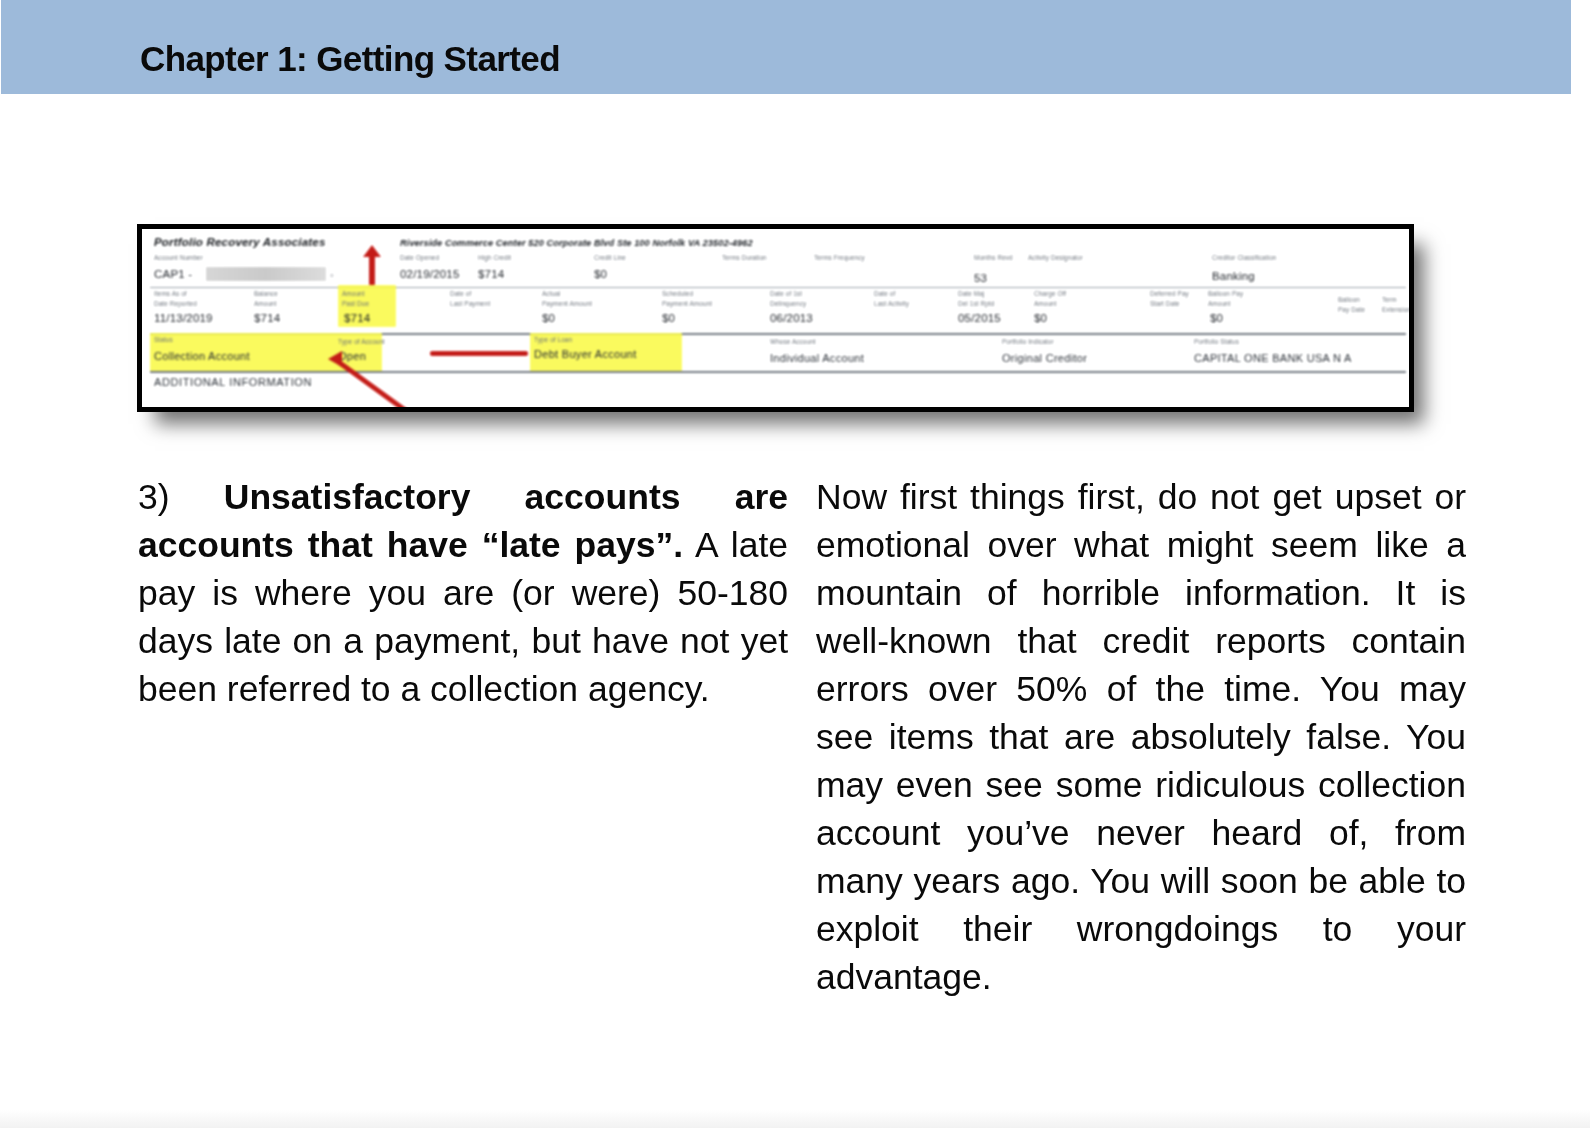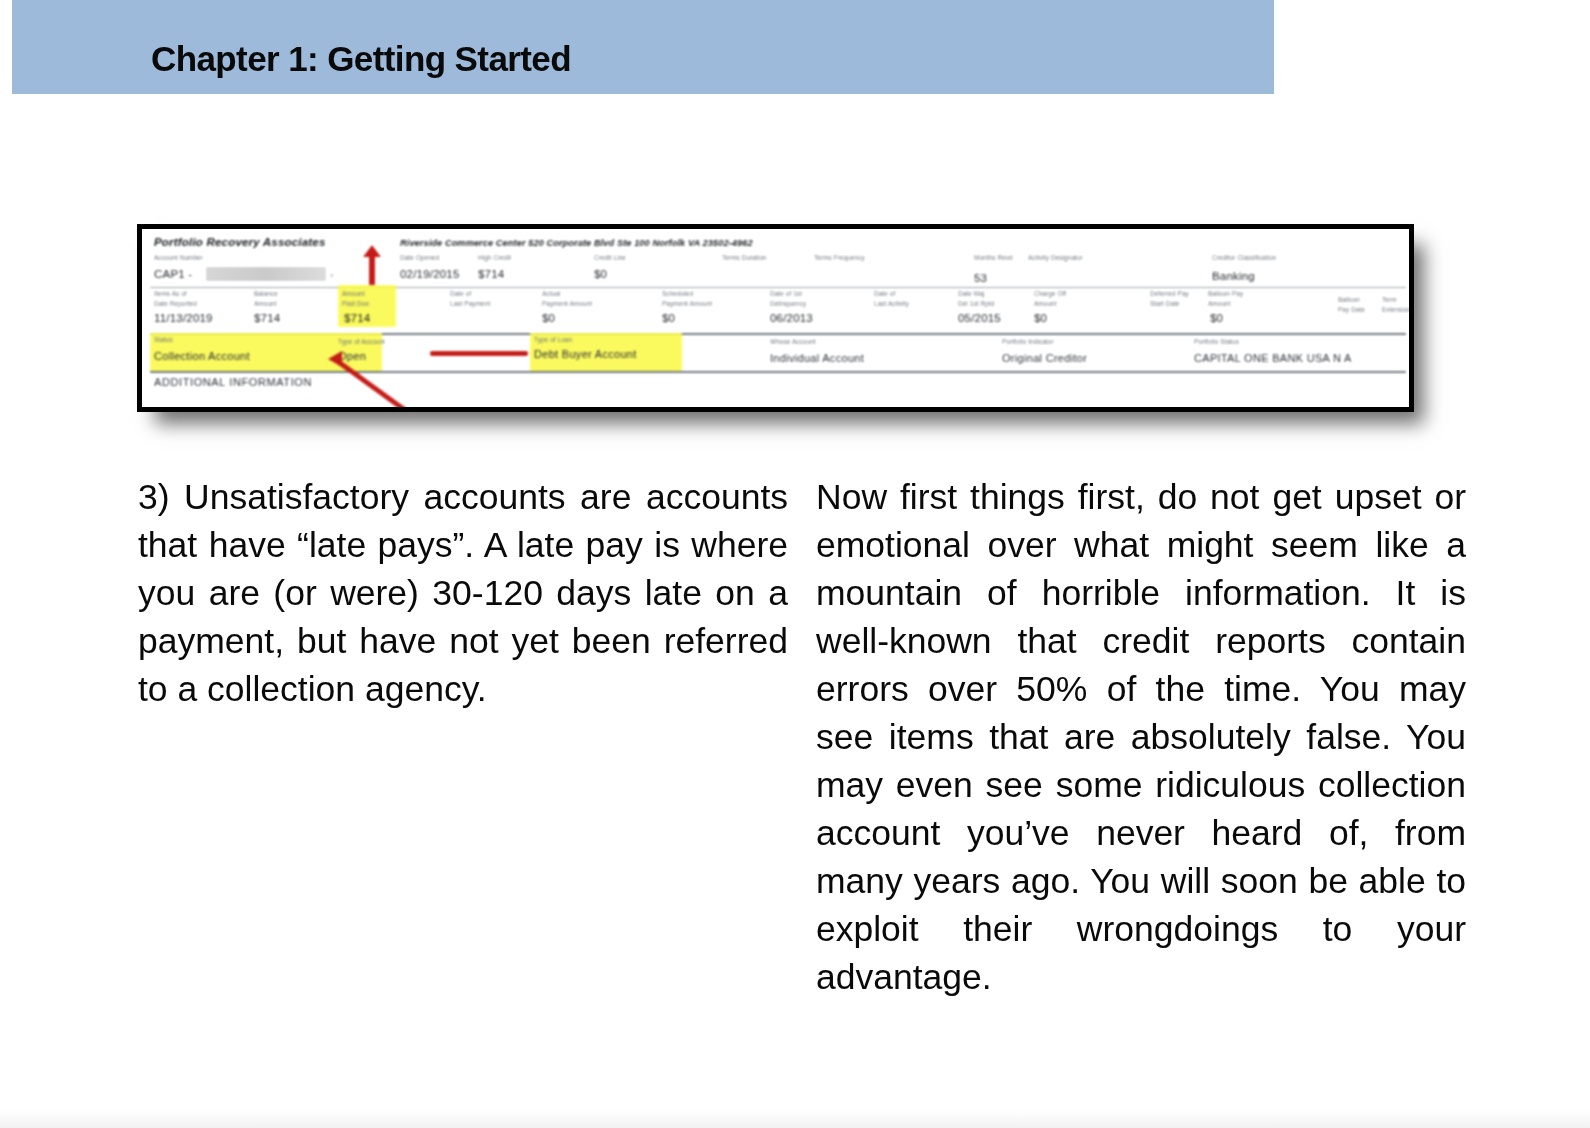--- a/index.html
+++ b/index.html
@@ -20,22 +20,22 @@
   
   .page {
     position: absolute;
     inset: 0;
     background: #ffffff;
   }
 
   
   .header-band {
     position: absolute;
-    left: 12px; top: 0;
-    width: 1262px;
+    left: 1px; top: 0;
+    width: 1570px;
     height: 94px;
     background: #9dbada;
     text-decoration: underline;
   }
   .header-title {
     position: absolute;
     left: 139px;
     top: 41px;
     font-size: 35px;
     font-weight: bold;
@@ -119,21 +119,21 @@
     font-size: 35.5px;
     line-height: 48px;
     color: #0a0a0a;
     text-align: justify;
     text-justify: inter-word;
   }
   .col-left  { left: 138px; top: 473px; }
   .col-right { left: 816px; top: 473px; }
   .col p { margin: 0 0 26px 0; }
   .col p:last-child { margin-bottom: 0; }
-  .col b { font-weight: normal; }
+  .col b { font-weight: bold; }
 
   
   .page-bottom {
     position: absolute;
     left: 0; bottom: 0;
     width: 1590px; height: 18px;
     background: linear-gradient(180deg,#ffffff 0%, #f7f7f7 60%, #f2f2f2 100%);
   }
 </style>
 </head>
@@ -245,21 +245,21 @@
       <div class="arrow-head" style="left:221px; top:16px; border-left:9px solid transparent; border-right:9px solid transparent; border-bottom:12px solid #c0201c;"></div>
 
       <div class="arrow-line" style="left:288px; top:122px; width:98px; height:5px;"></div>
 
       <div class="arrow-line" style="left:196px; top:130px; width:92px; height:5px; transform:rotate(36deg); transform-origin:left center;"></div>
       <div class="arrow-head" style="left:186px; top:122px; border-top:8px solid transparent; border-bottom:8px solid transparent; border-right:14px solid #c0201c;"></div>
     </div>
   </div>
 
   <div class="col col-left">
-    <p><span>3)</span> <b>Unsatisfactory accounts are accounts that have “late pays”.</b> <span>A late pay is where you are (or were) 30-120 days late on a payment, but have not yet been referred to a collection agency.</span></p>
+    <p><span>3)</span> <b>Unsatisfactory accounts are accounts that have “late pays”.</b> <span>A late pay is where you are (or were) 50-180 days late on a payment, but have not yet been referred to a collection agency.</span></p>
   </div>
 
   <div class="col col-right">
     <p>Now first things first, do not get upset or emotional over what might seem like a mountain of horrible information. It is well-known that credit reports contain errors over 50% of the time. You may see items that are absolutely false. You may even see some ridiculous collection account you’ve never heard of, from many years ago. You will soon be able to exploit their wrongdoings to your advantage.</p>
   </div>
 
   <div class="page-bottom"></div>
 </div>
 
 </body></html>

